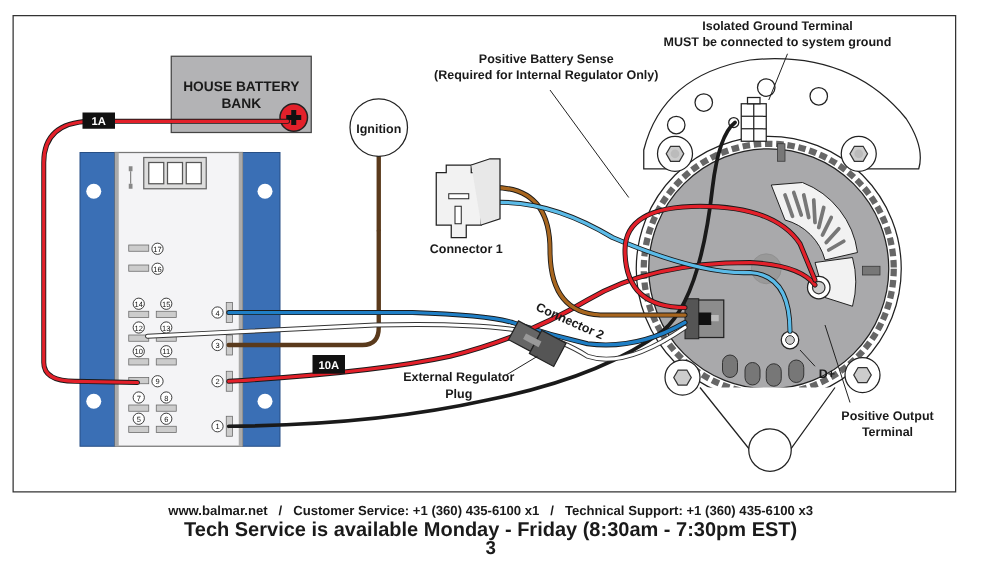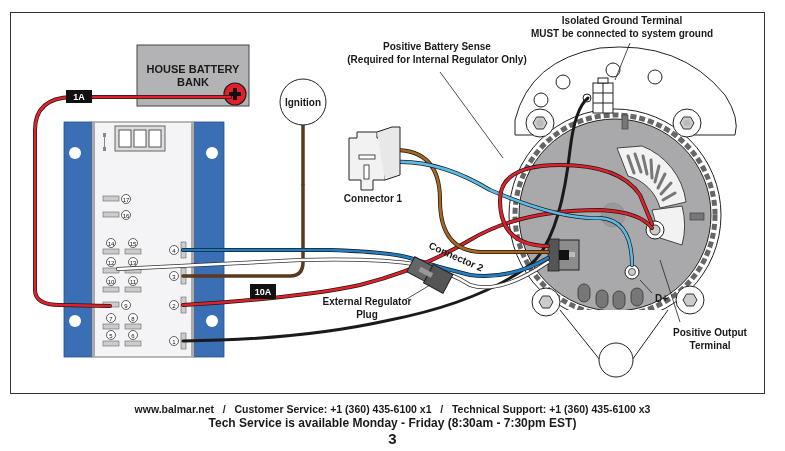--- a/index.html
+++ b/index.html
@@ -2,21 +2,21 @@
 <html><head>
 <meta charset="utf-8">
 <style>
   html, body { margin: 0; padding: 0; background: #ffffff; }
   body { width: 785px; height: 451px; position: relative; overflow: hidden; font-family: "Liberation Sans", sans-serif; }
   #frame { position: absolute; left: 10px; top: 12px; width: 755px; height: 382px; border: 1.5px solid #333; box-sizing: border-box; }
   svg#diagram { position: absolute; left: 0; top: 0; }
   .lbl { font-family: "Liberation Sans", sans-serif; font-weight: bold; fill: #1a1a1a; }
   .footer { position: absolute; left: 0; width: 785px; text-align: center; font-family: "Liberation Sans", sans-serif; font-weight: bold; color: #1a1a1a; }
   #footer-line1 { top: 403px; font-size: 10.5px; }
-  #footer-line2 { top: 416px; font-size: 12px; }
+  #footer-line2 { top: 416px; font-size: 16px; }
   #page-number { top: 430px; font-size: 15px; }
 </style>
 </head>
 <body>
 
 <div id="frame"></div>
 
 <svg id="diagram" width="785" height="400" viewBox="0 0 785 400">
 
   <g>

